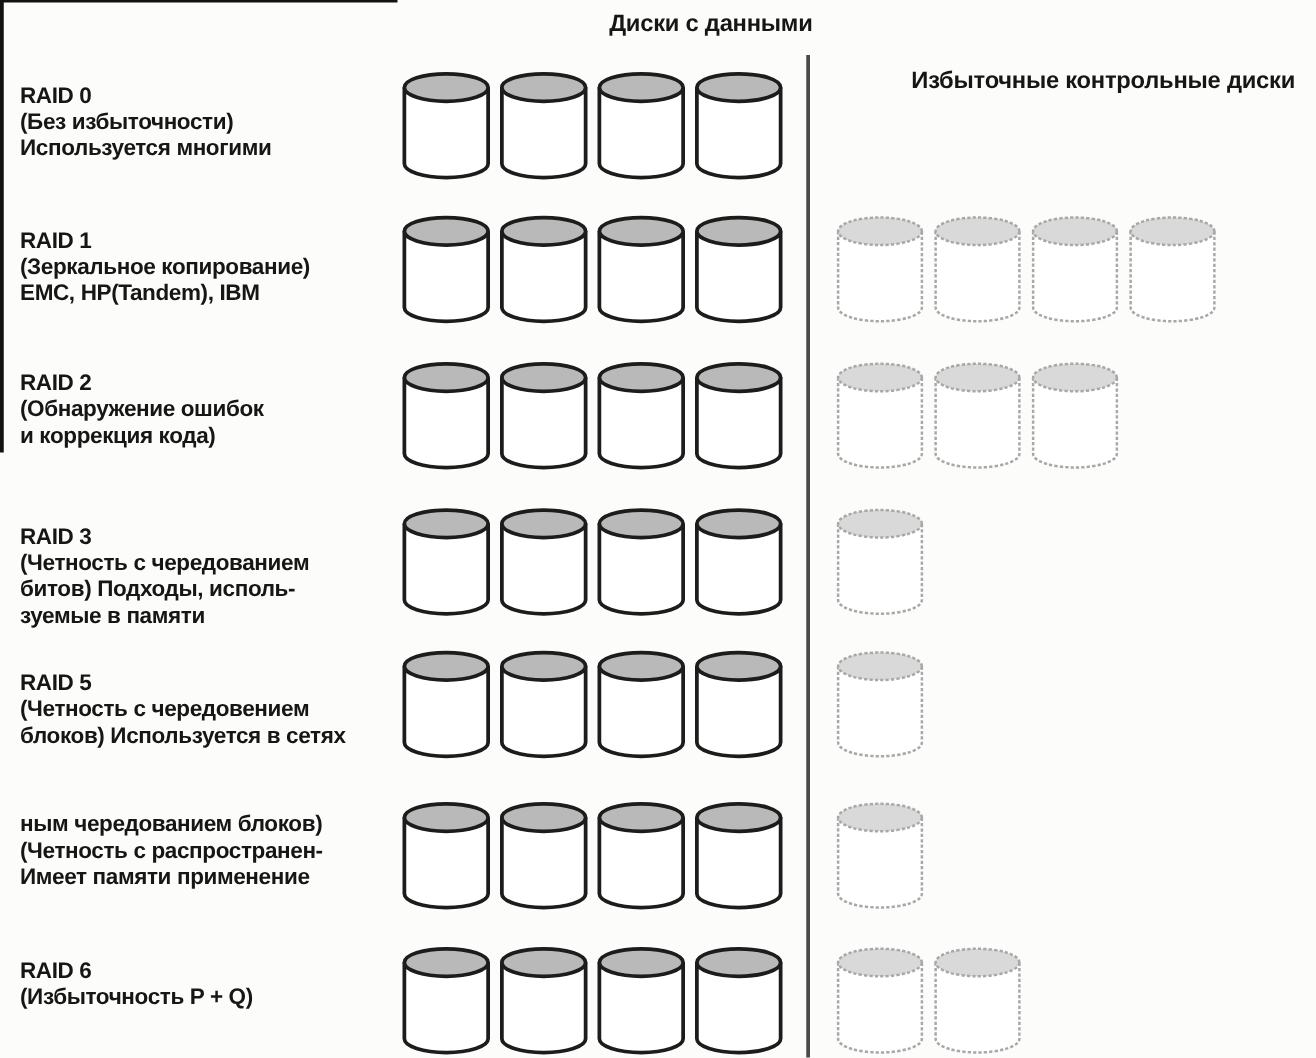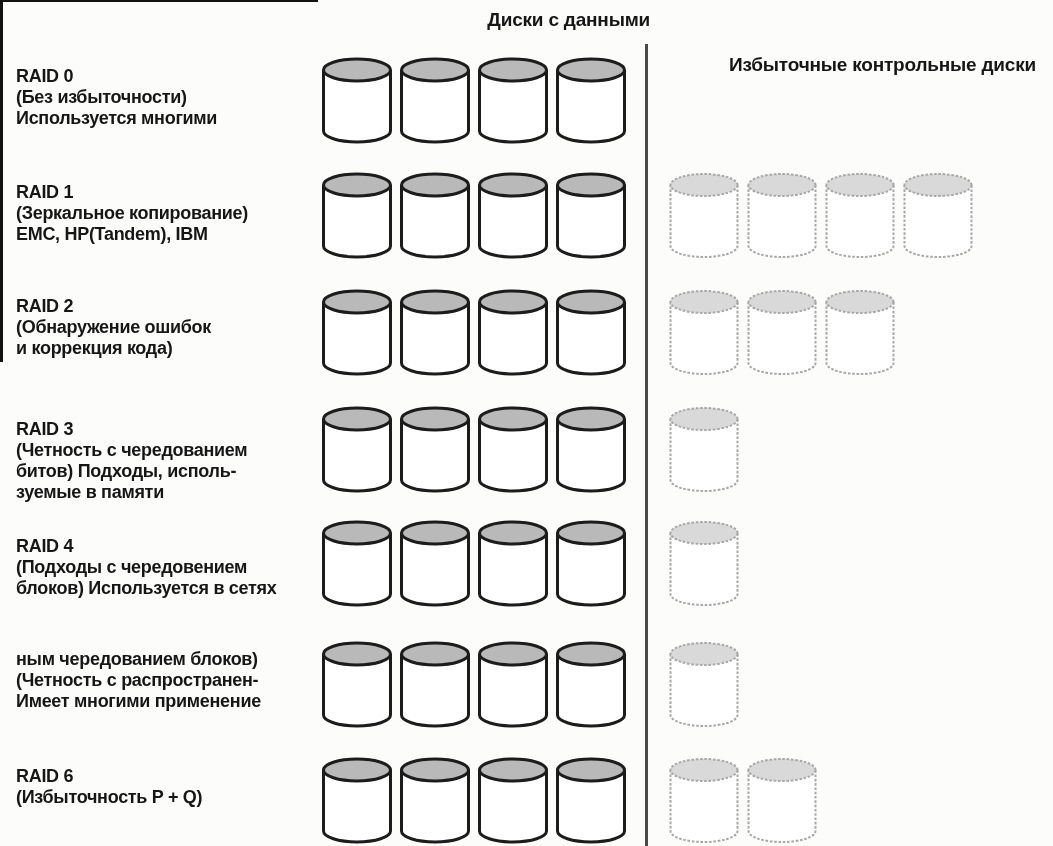--- a/index.html
+++ b/index.html
@@ -202,22 +202,22 @@
   </svg>
       <svg class="disk" width="74" height="90" viewBox="0 0 74 90" xmlns="http://www.w3.org/2000/svg" style="left: 554px; top: 405px;">
     <path class="disk-body" d="M3.5 14 L3.5 75 A33.5 11 0 0 0 70.5 75 L70.5 14"></path>
     <ellipse class="disk-top" cx="37" cy="14" rx="33.5" ry="11"></ellipse>
   </svg>
       <svg class="disk redundant" width="74" height="90" viewBox="0 0 74 90" xmlns="http://www.w3.org/2000/svg" style="left: 667px; top: 405px;">
     <path class="disk-body" d="M3.5 14 L3.5 75 A33.5 11 0 0 0 70.5 75 L70.5 14"></path>
     <ellipse class="disk-top" cx="37" cy="14" rx="33.5" ry="11"></ellipse>
   </svg>
       <div class="raid-text" style="top: 536px;">
-        <div>RAID 4</div>
-        <div>(Подходы с чередовением</div>
+        <div>RAID 5</div>
+        <div>(Четность с чередовением</div>
         <div>блоков) Используется в сетях</div>
       </div>
       <svg class="disk" width="74" height="90" viewBox="0 0 74 90" xmlns="http://www.w3.org/2000/svg" style="left: 320px; top: 519px;">
     <path class="disk-body" d="M3.5 14 L3.5 75 A33.5 11 0 0 0 70.5 75 L70.5 14"></path>
     <ellipse class="disk-top" cx="37" cy="14" rx="33.5" ry="11"></ellipse>
   </svg>
       <svg class="disk" width="74" height="90" viewBox="0 0 74 90" xmlns="http://www.w3.org/2000/svg" style="left: 398px; top: 519px;">
     <path class="disk-body" d="M3.5 14 L3.5 75 A33.5 11 0 0 0 70.5 75 L70.5 14"></path>
     <ellipse class="disk-top" cx="37" cy="14" rx="33.5" ry="11"></ellipse>
   </svg>
@@ -229,21 +229,21 @@
     <path class="disk-body" d="M3.5 14 L3.5 75 A33.5 11 0 0 0 70.5 75 L70.5 14"></path>
     <ellipse class="disk-top" cx="37" cy="14" rx="33.5" ry="11"></ellipse>
   </svg>
       <svg class="disk redundant" width="74" height="90" viewBox="0 0 74 90" xmlns="http://www.w3.org/2000/svg" style="left: 667px; top: 519px;">
     <path class="disk-body" d="M3.5 14 L3.5 75 A33.5 11 0 0 0 70.5 75 L70.5 14"></path>
     <ellipse class="disk-top" cx="37" cy="14" rx="33.5" ry="11"></ellipse>
   </svg>
       <div class="raid-text" style="top: 649px;">
         <div>ным чередованием блоков)</div>
         <div>(Четность с распространен-</div>
-        <div>Имеет многими применение</div>
+        <div>Имеет памяти применение</div>
       </div>
       <svg class="disk" width="74" height="90" viewBox="0 0 74 90" xmlns="http://www.w3.org/2000/svg" style="left: 320px; top: 640px;">
     <path class="disk-body" d="M3.5 14 L3.5 75 A33.5 11 0 0 0 70.5 75 L70.5 14"></path>
     <ellipse class="disk-top" cx="37" cy="14" rx="33.5" ry="11"></ellipse>
   </svg>
       <svg class="disk" width="74" height="90" viewBox="0 0 74 90" xmlns="http://www.w3.org/2000/svg" style="left: 398px; top: 640px;">
     <path class="disk-body" d="M3.5 14 L3.5 75 A33.5 11 0 0 0 70.5 75 L70.5 14"></path>
     <ellipse class="disk-top" cx="37" cy="14" rx="33.5" ry="11"></ellipse>
   </svg>
       <svg class="disk" width="74" height="90" viewBox="0 0 74 90" xmlns="http://www.w3.org/2000/svg" style="left: 476px; top: 640px;">

